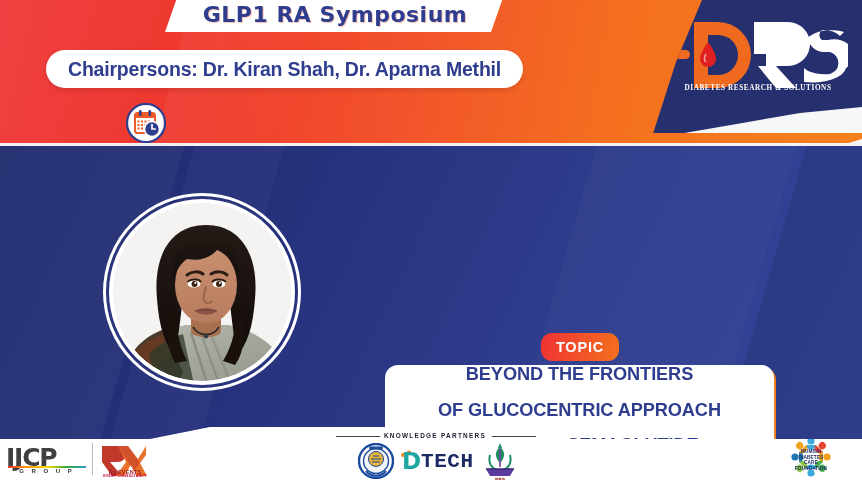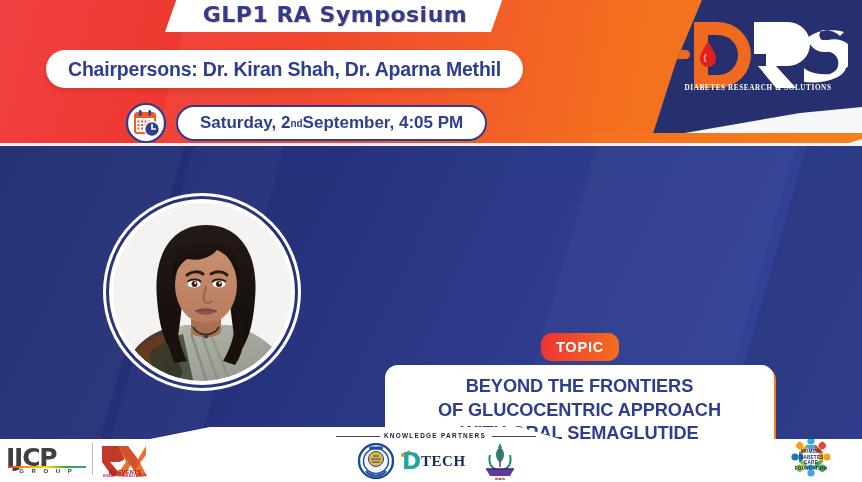--- a/index.html
+++ b/index.html
@@ -140,20 +140,21 @@
   .topic-box-shadow {
     position:absolute; left:387px; top:221px; width:389px; height:91px;
     border-radius:13px;
     background:linear-gradient(100deg,#ee3233,#f5811c);
   }
   .topic-box {
     position:absolute; left:385px; top:219px; width:389px; height:91px;
     border-radius:13px; background:#fff;
     display:flex; flex-direction:column; align-items:center; justify-content:center;
     padding:5px 10px;
+    gap:12px;
   }
   .topic-line {
     font-size:18.2px; font-weight:bold; color:#2f3d8e;
     letter-spacing:-.1px; line-height:1.3; text-align:center; white-space:nowrap;
   }
 
   
   .name-box {
     position:absolute; left:409px; top:330px; width:343px; height:42px;
     border-radius:12px; background:#fff;
@@ -191,21 +192,21 @@
   .kp-label {
     position:absolute; left:330px; top:5px; width:210px; text-align:center;
     font-size:6.4px; font-weight:bold; letter-spacing:1.3px; color:#1a1a2e;
   }
   .kp-rule-l { position:absolute; left:336px; top:9px; width:44px; height:1px; background:#444; }
   .kp-rule-r { position:absolute; left:492px; top:9px; width:44px; height:1px; background:#444; }
 
   .seal1 { position:absolute; left:358px; top:16px; width:36px; height:36px; }
   .dtech { position:absolute; left:402px; top:22px; height:24px; display:flex; align-items:center; }
   .dtech-d { font-size:23px; font-weight:bold; color:#1fa6a0; font-family:"DejaVu Sans",sans-serif; }
-  .dtech-rest { font-size:15px; font-weight:bold; color:#1b2a63; letter-spacing:.5px; font-family:Liberation Serif, serif;}
+  .dtech-rest { font-size:21px; font-weight:bold; color:#1b2a63; letter-spacing:.5px; font-family:Liberation Mono, monospace;}
   .dtech-dots { position:absolute; left:400px; top:17px; width:18px; height:8px; }
 
   .seal2 { position:absolute; left:480px; top:14px; width:40px; height:40px; }
 
   .mdcf { position:absolute; right:18px; top:8px; width:66px; height:44px; }
   .mdcf-caption { position:absolute; right:18px; top:22px; width:66px; text-align:center;
      font-size:4.6px; font-weight:bold; color:#1b2a63; line-height:1.25; letter-spacing:.2px;}
 </style>
 </head>
 <body>
@@ -239,25 +240,20 @@
             <rect x="15" y="21" width="2" height="2"></rect>
           <rect x="18.5" y="21" width="2" height="2"></rect>
           <rect x="11.5" y="24.5" width="2" height="2"></rect>
             <rect x="15" y="24.5" width="2" height="2"></rect>
         </g>
         <circle cx="26" cy="26" r="7.5" fill="#2f3d8e" stroke="#ffffff" stroke-width="1.6"></circle>
         <path d="M26 21.5 L26 26 L29.2 26" stroke="#ffffff" stroke-width="1.7" fill="none" stroke-linecap="round"></path>
       </svg>
     </div>
 
-    <div class="pill-date">
-      <span>Saturday, 2</span>
-        <sup>nd</sup>
-        <span> September, 4:05 PM</span>
-    </div>
 
     <div class="drs-block">
       <div class="drs-logo">
         <svg width="180" height="74" viewBox="0 0 180 74">
 
           <rect x="2" y="32" width="20" height="9" rx="4.5" fill="#ef6a1e"></rect>
 
           <path d="M26 4 L50 4 A33 33 0 0 1 50 70 L26 70 Z" fill="#ef6a1e"></path>
           <path d="M40 17 L50 17 A20 20 0 0 1 50 57 L40 57 Z" fill="#27306e"></path>
 

